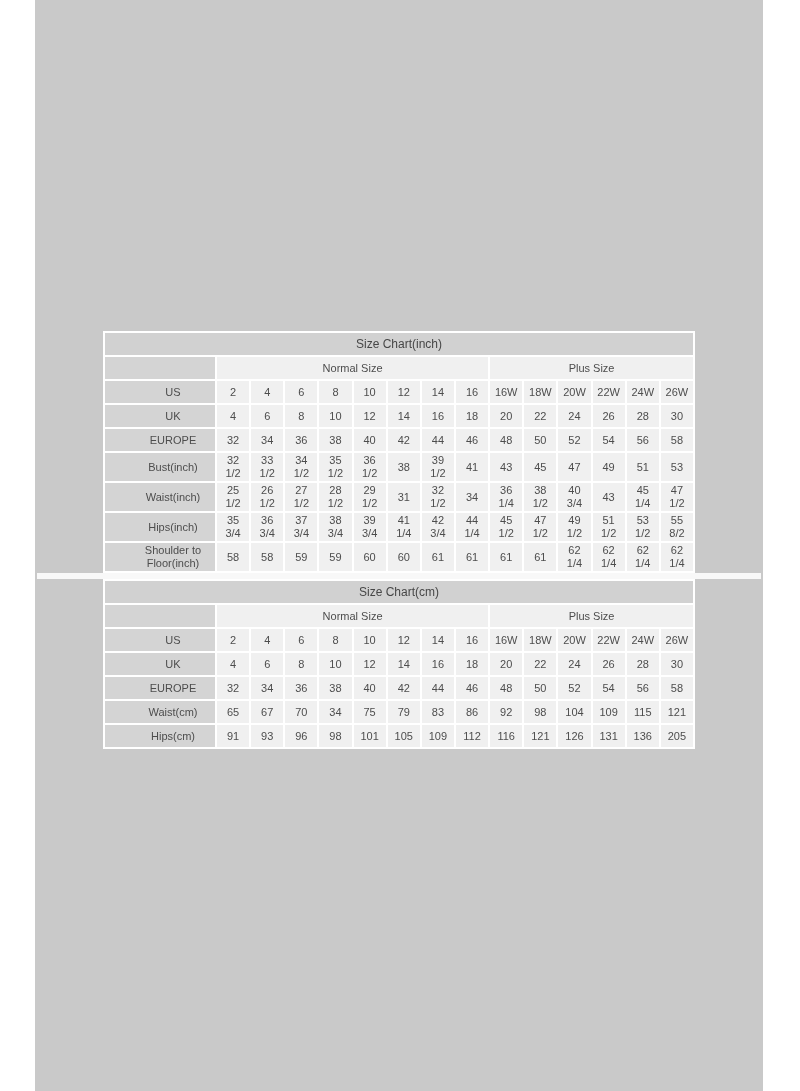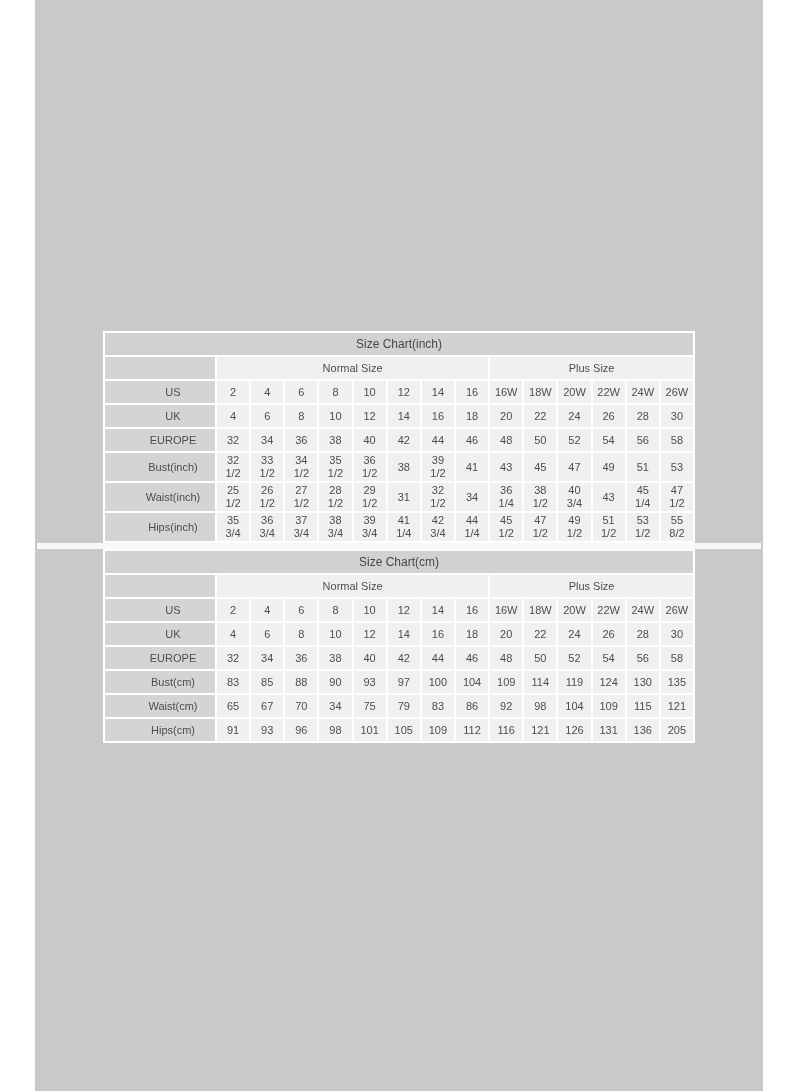--- a/index.html
+++ b/index.html
@@ -195,20 +195,37 @@
               <td class="data-cell">41 1/4</td>
               <td class="data-cell">42 3/4</td>
               <td class="data-cell">44 1/4</td>
               <td class="data-cell">45 1/2</td>
               <td class="data-cell">47 1/2</td>
               <td class="data-cell">49 1/2</td>
               <td class="data-cell">51 1/2</td>
               <td class="data-cell">53 1/2</td>
               <td class="data-cell">55 8/2</td>
             </tr>
+            <tr>
+              <td class="label-cell">Shoulder to Floor(inch)</td>
+              <td class="data-cell">58</td>
+              <td class="data-cell">58</td>
+              <td class="data-cell">59</td>
+              <td class="data-cell">59</td>
+              <td class="data-cell">60</td>
+              <td class="data-cell">60</td>
+              <td class="data-cell">61</td>
+              <td class="data-cell">61</td>
+              <td class="data-cell">61</td>
+              <td class="data-cell">61</td>
+              <td class="data-cell">62 1/4</td>
+              <td class="data-cell">62 1/4</td>
+              <td class="data-cell">62 1/4</td>
+              <td class="data-cell">62 1/4</td>
+            </tr>
           </tbody>
         </table>
       <div class="table-gap"></div>
       <table class="size-table">
           <colgroup>
             <col style="width: 110px;">
             <col>
             <col>
             <col>
             <col>
@@ -277,37 +294,20 @@
               <td class="data-cell">44</td>
               <td class="data-cell">46</td>
               <td class="data-cell">48</td>
               <td class="data-cell">50</td>
               <td class="data-cell">52</td>
               <td class="data-cell">54</td>
               <td class="data-cell">56</td>
               <td class="data-cell">58</td>
             </tr>
             <tr>
-              <td class="label-cell">Bust(cm)</td>
-              <td class="data-cell">83</td>
-              <td class="data-cell">85</td>
-              <td class="data-cell">88</td>
-              <td class="data-cell">90</td>
-              <td class="data-cell">93</td>
-              <td class="data-cell">97</td>
-              <td class="data-cell">100</td>
-              <td class="data-cell">104</td>
-              <td class="data-cell">109</td>
-              <td class="data-cell">114</td>
-              <td class="data-cell">119</td>
-              <td class="data-cell">124</td>
-              <td class="data-cell">130</td>
-              <td class="data-cell">135</td>
-            </tr>
-            <tr>
               <td class="label-cell">Waist(cm)</td>
               <td class="data-cell">65</td>
               <td class="data-cell">67</td>
               <td class="data-cell">70</td>
               <td class="data-cell">34</td>
               <td class="data-cell">75</td>
               <td class="data-cell">79</td>
               <td class="data-cell">83</td>
               <td class="data-cell">86</td>
               <td class="data-cell">92</td>

